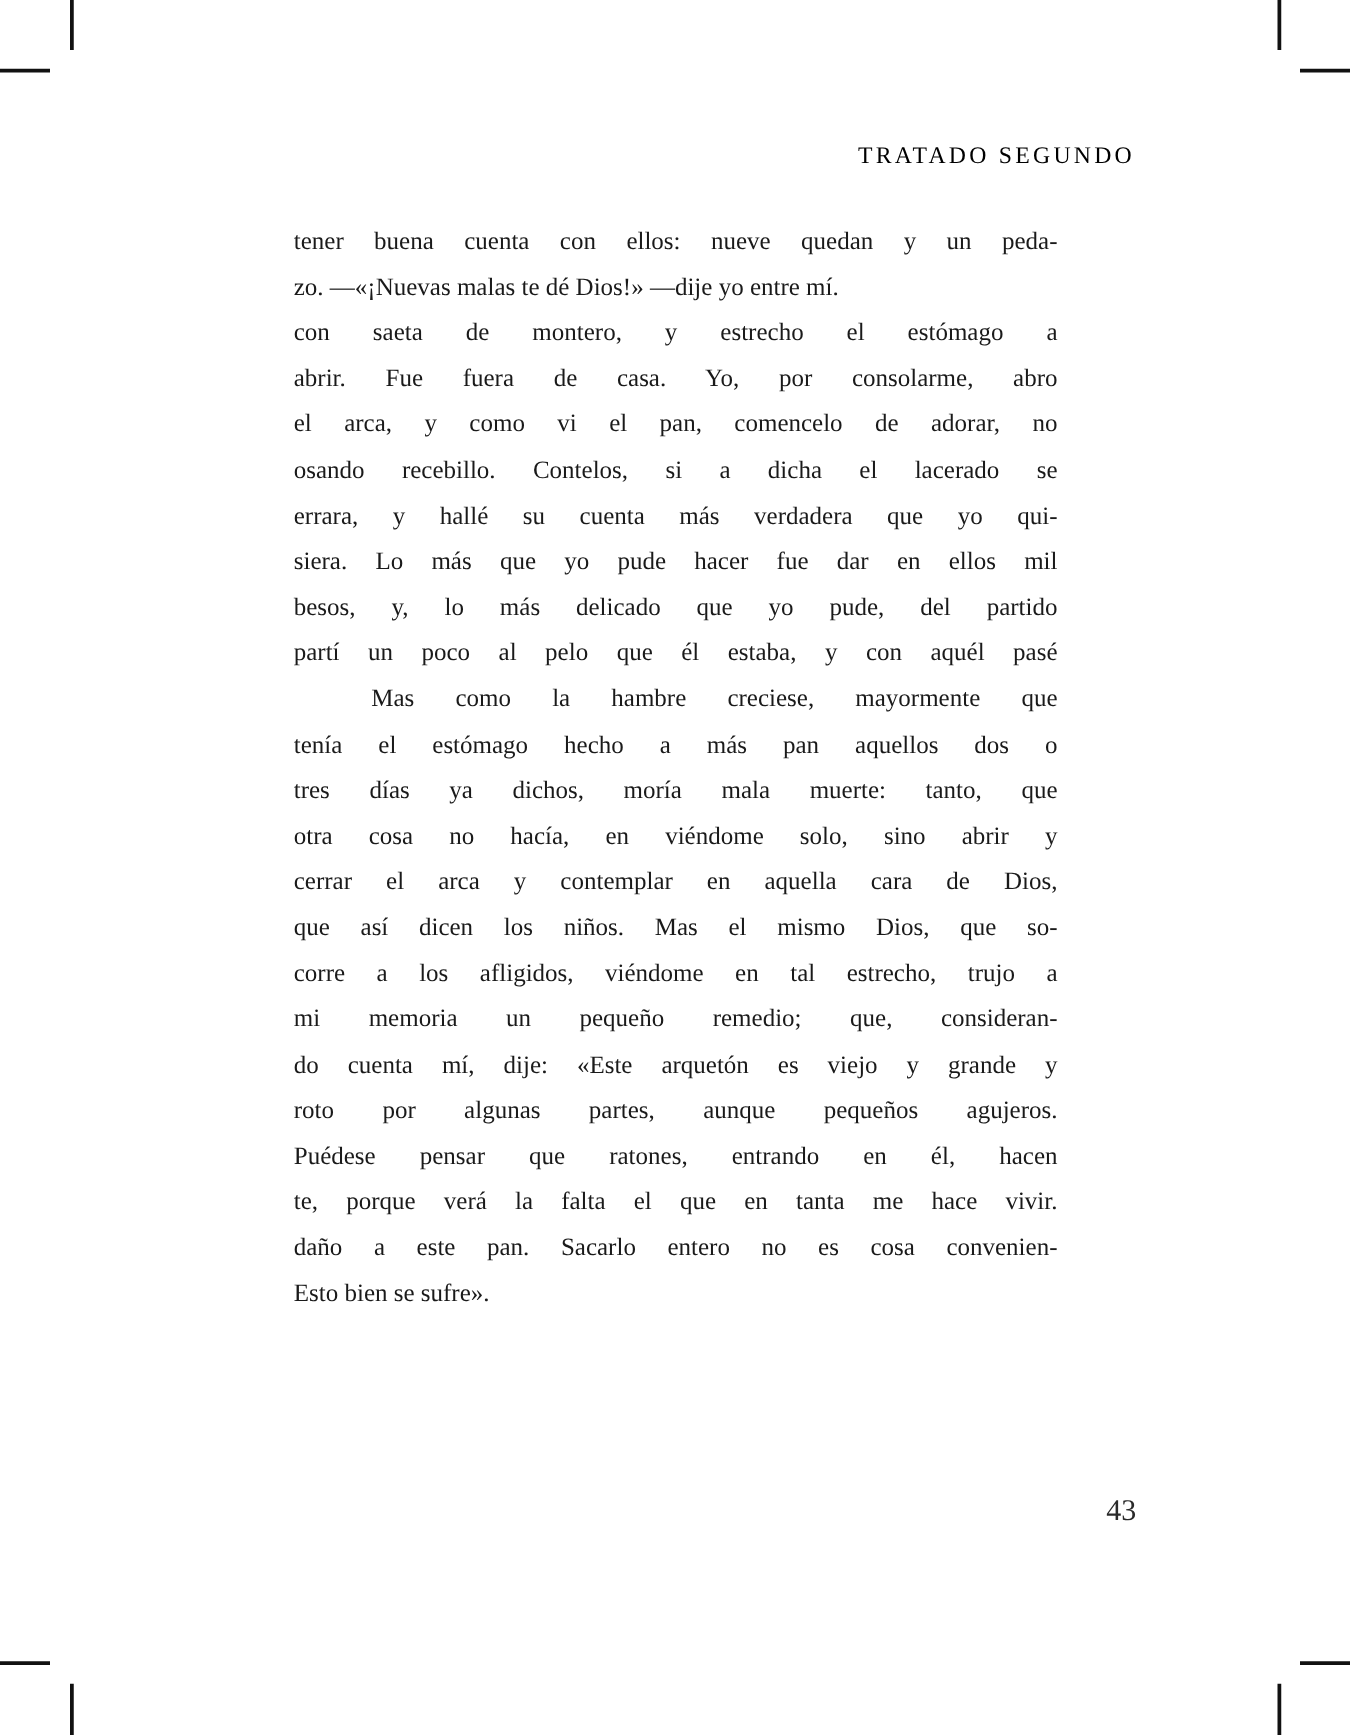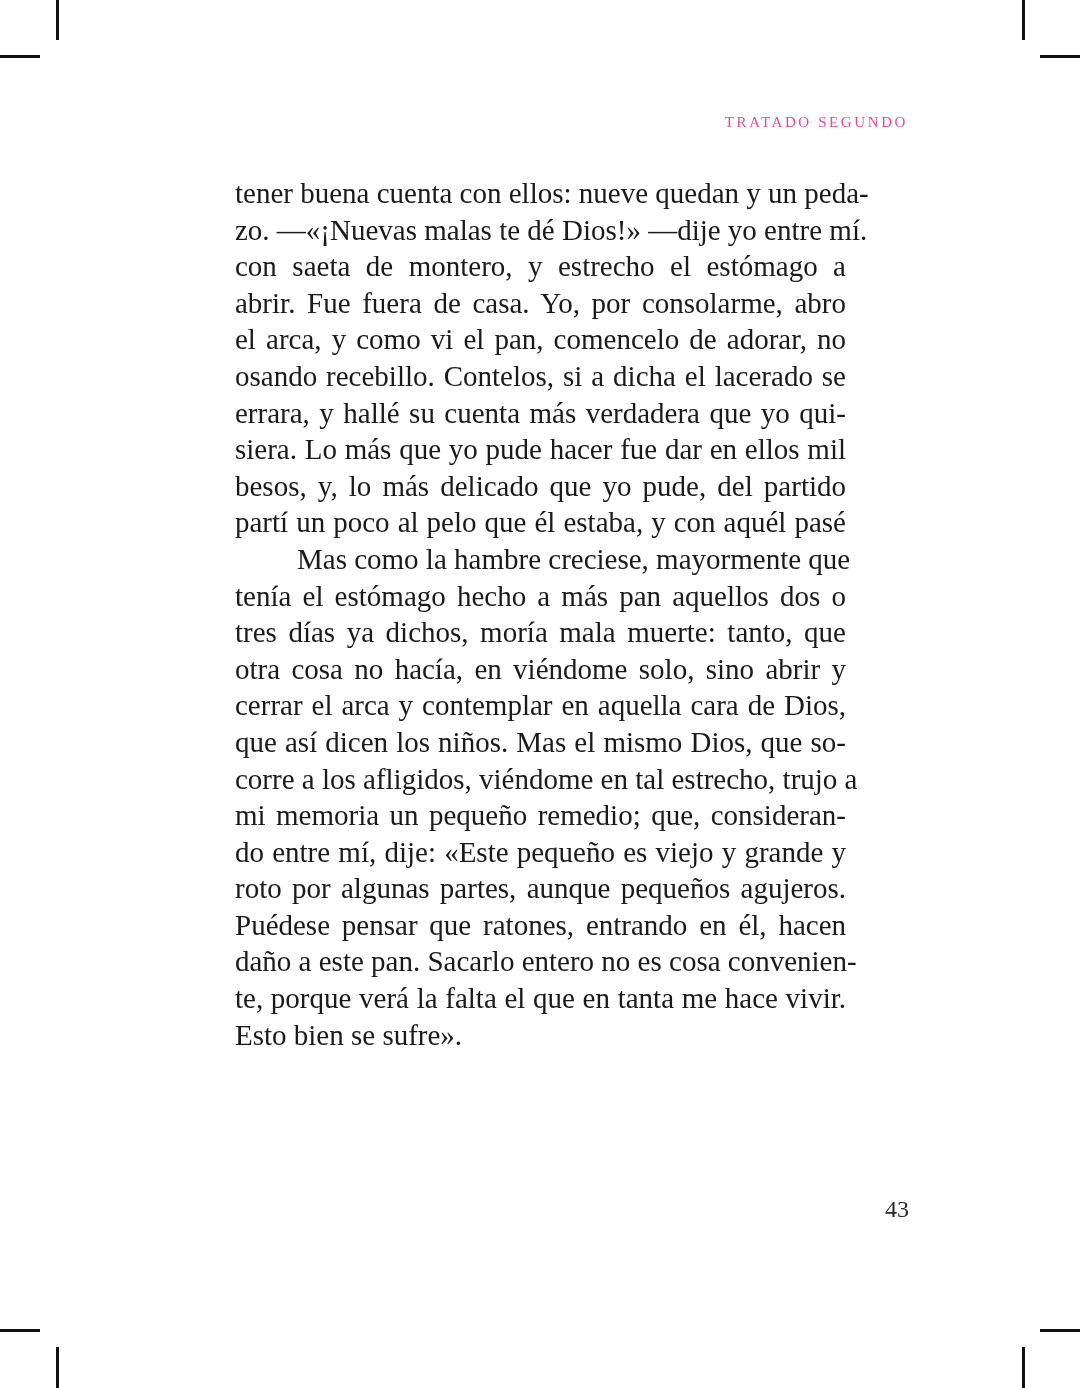--- a/index.html
+++ b/index.html
@@ -1,25 +1,25 @@
 <!DOCTYPE html>
 <html><head>
   <meta charset="utf-8">
   <style>
     html, body { margin: 0; padding: 0; background: #ffffff; }
     body { width: 1080px; height: 1388px; position: relative; overflow: hidden; }
     .crop { position: absolute; background: #111; }
     .running-head {
       position: absolute; top: 114px; right: 172px;
-      font-family: "Liberation Serif", serif; font-size: 15px;
-      letter-spacing: 2.6px; color: #ec4899;
+      font-family: "Liberation Serif", serif; font-size: 19px;
+      letter-spacing: 2.6px; color: #000000;
     }
     .body-text {
       position: absolute; left: 235px; top: 175px; width: 611px;
-      font-family: "Liberation Serif", serif; font-size: 29px;
+      font-family: "Liberation Serif", serif; font-size: 20px;
       line-height: 36.6px; color: #1a1a1a;
     }
     .line { display: block; white-space: nowrap; text-align: justify; text-align-last: justify; height: 36.6px; }
     .line.last { text-align-last: left; }
     .line.indent { padding-left: 62px; }
     .page-number {
       position: absolute; top: 1196px; left: 885px;
       font-family: "Liberation Serif", serif; font-size: 24px; color: #2a2a2a;
     }
   </style>
@@ -49,21 +49,21 @@
     <span class="line">besos, y, lo más delicado que yo pude, del partido</span>
     <span class="line">partí un poco al pelo que él estaba, y con aquél pasé</span>
     <span class="line indent">Mas como la hambre creciese, mayormente que</span>
     <span class="line">tenía el estómago hecho a más pan aquellos dos o</span>
     <span class="line">tres días ya dichos, moría mala muerte: tanto, que</span>
     <span class="line">otra cosa no hacía, en viéndome solo, sino abrir y</span>
     <span class="line">cerrar el arca y contemplar en aquella cara de Dios,</span>
     <span class="line">que así dicen los niños. Mas el mismo Dios, que so-</span>
     <span class="line">corre a los afligidos, viéndome en tal estrecho, trujo a</span>
     <span class="line">mi memoria un pequeño remedio; que, consideran-</span>
-    <span class="line">do entre mí, dije: «Este pequeño es viejo y grande y</span>
+    <span class="line">do cuenta mí, dije: «Este arquetón es viejo y grande y</span>
     <span class="line">roto por algunas partes, aunque pequeños agujeros.</span>
     <span class="line">Puédese pensar que ratones, entrando en él, hacen</span>
+    <span class="line">te, porque verá la falta el que en tanta me hace vivir.</span>
     <span class="line">daño a este pan. Sacarlo entero no es cosa convenien-</span>
-    <span class="line">te, porque verá la falta el que en tanta me hace vivir.</span>
     <span class="line last">Esto bien se sufre».</span>
   </div>
 
 <div class="page-number">43</div>
 
 </body></html>

